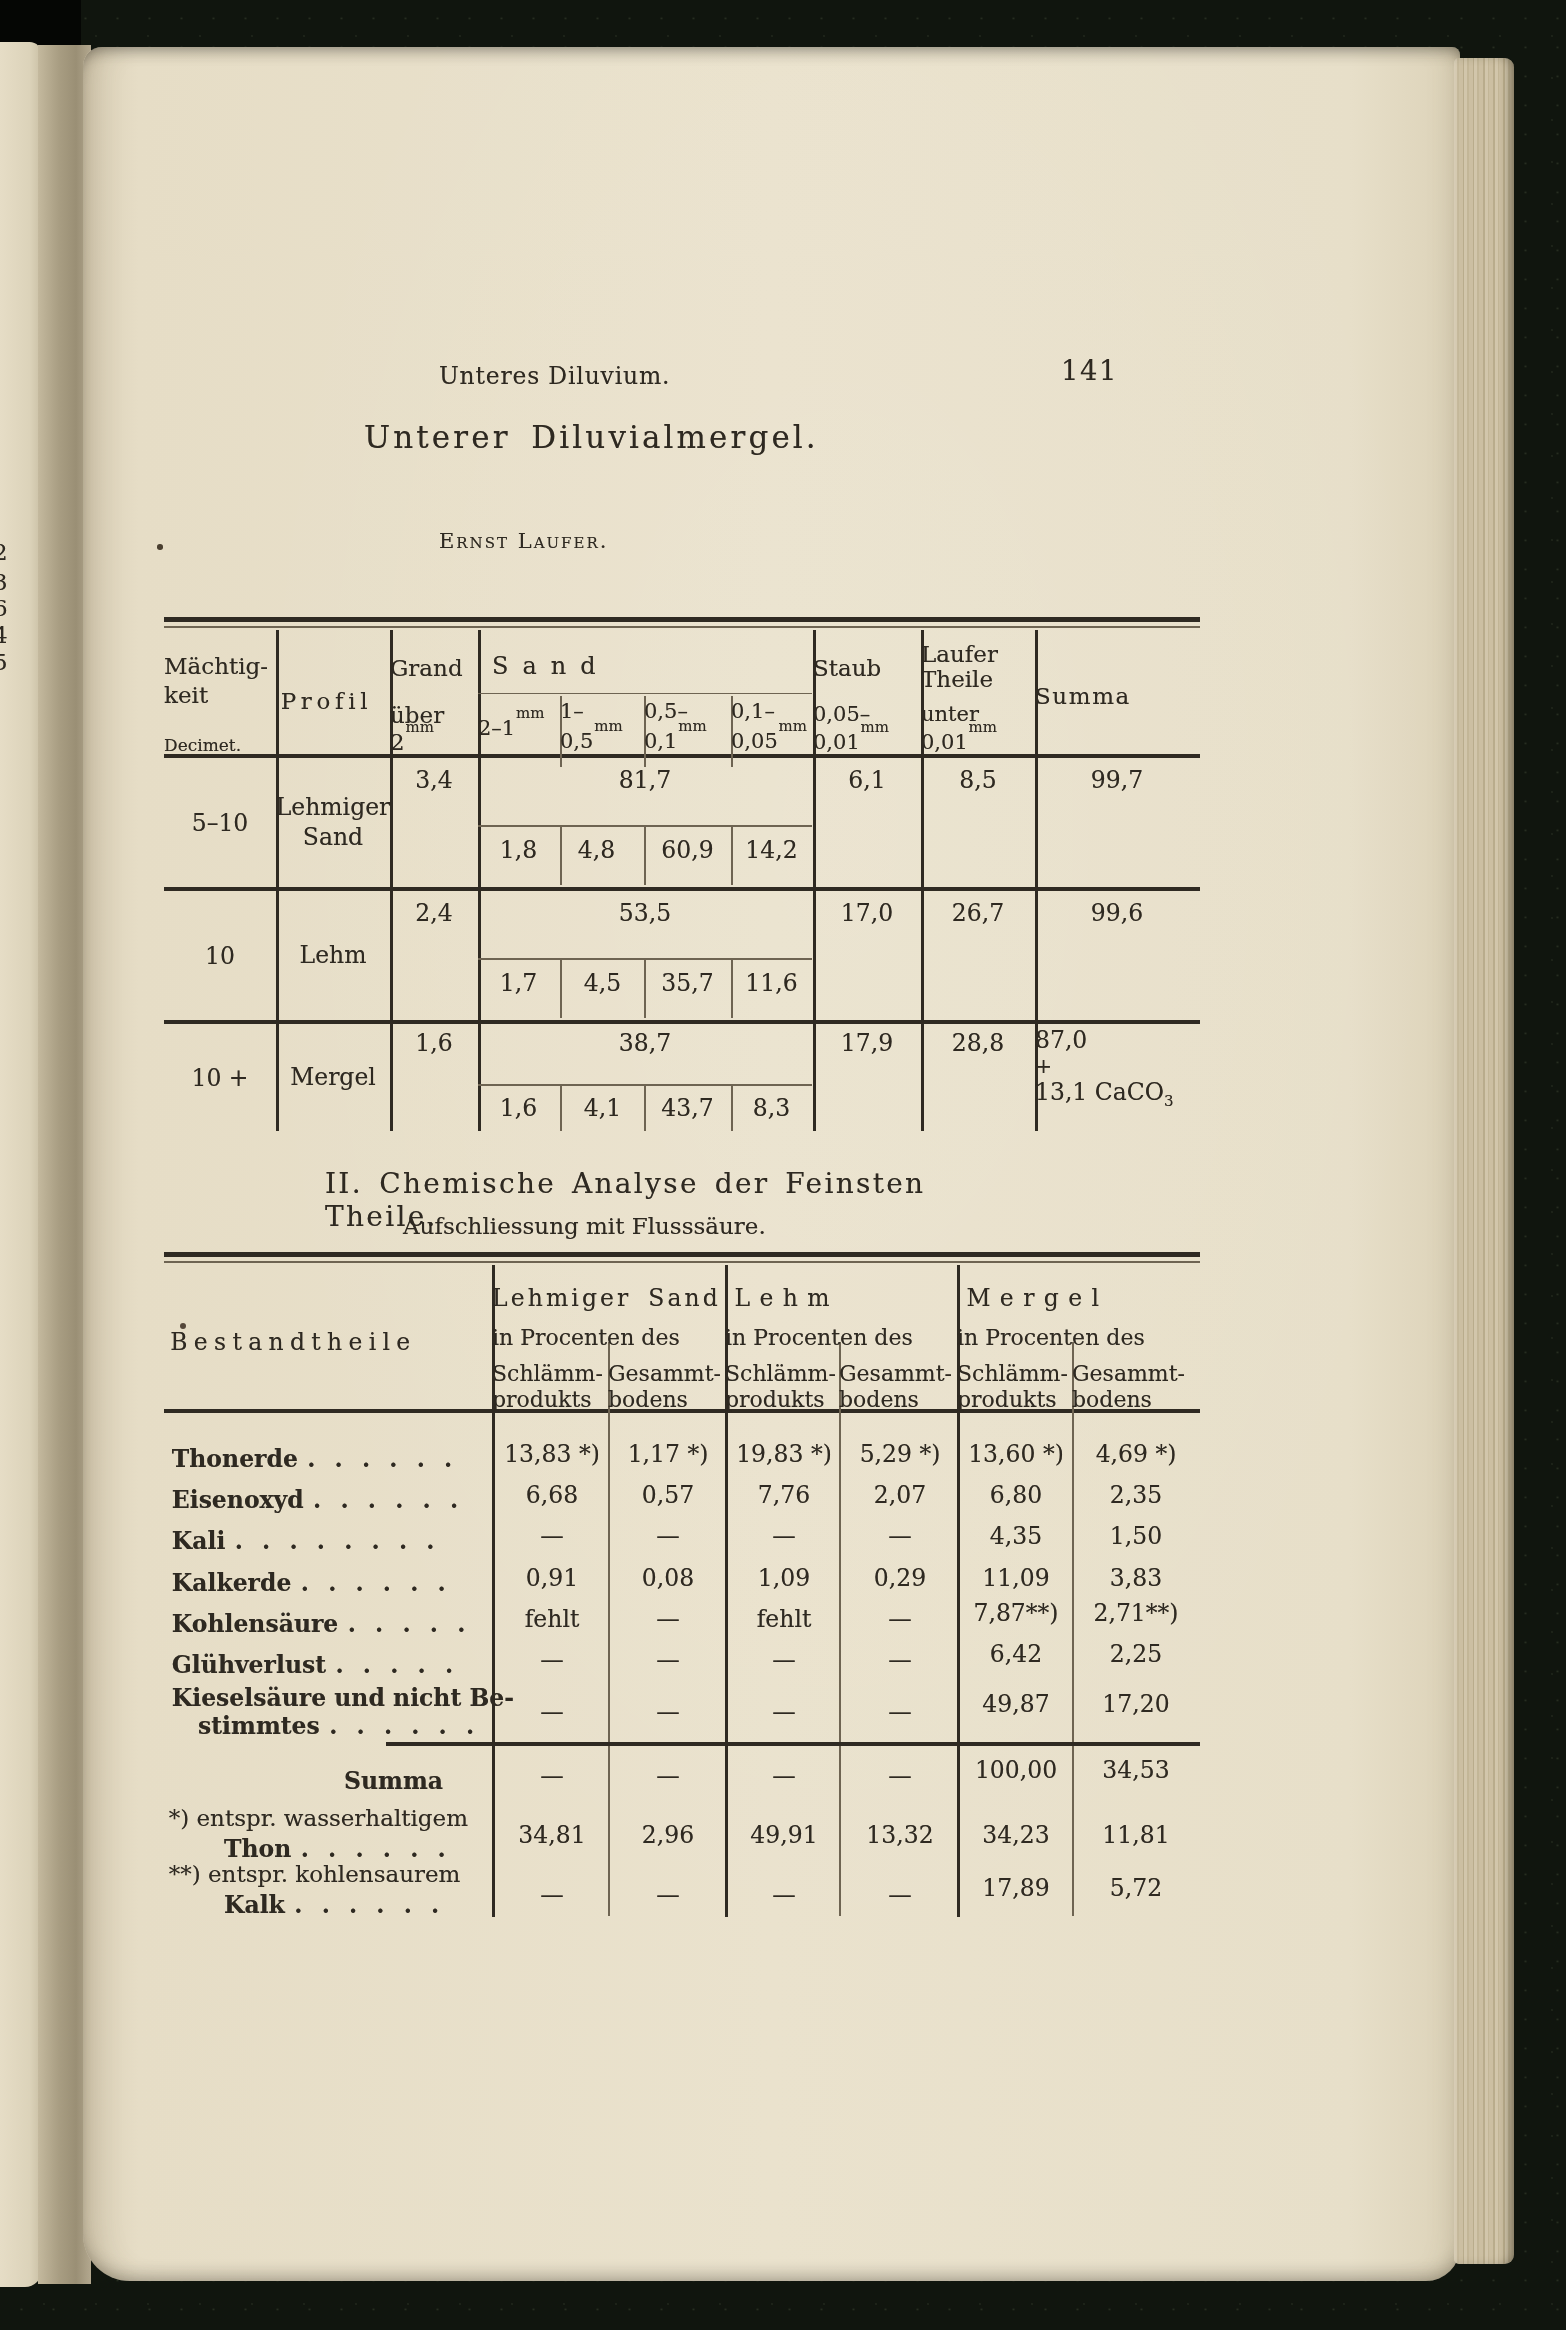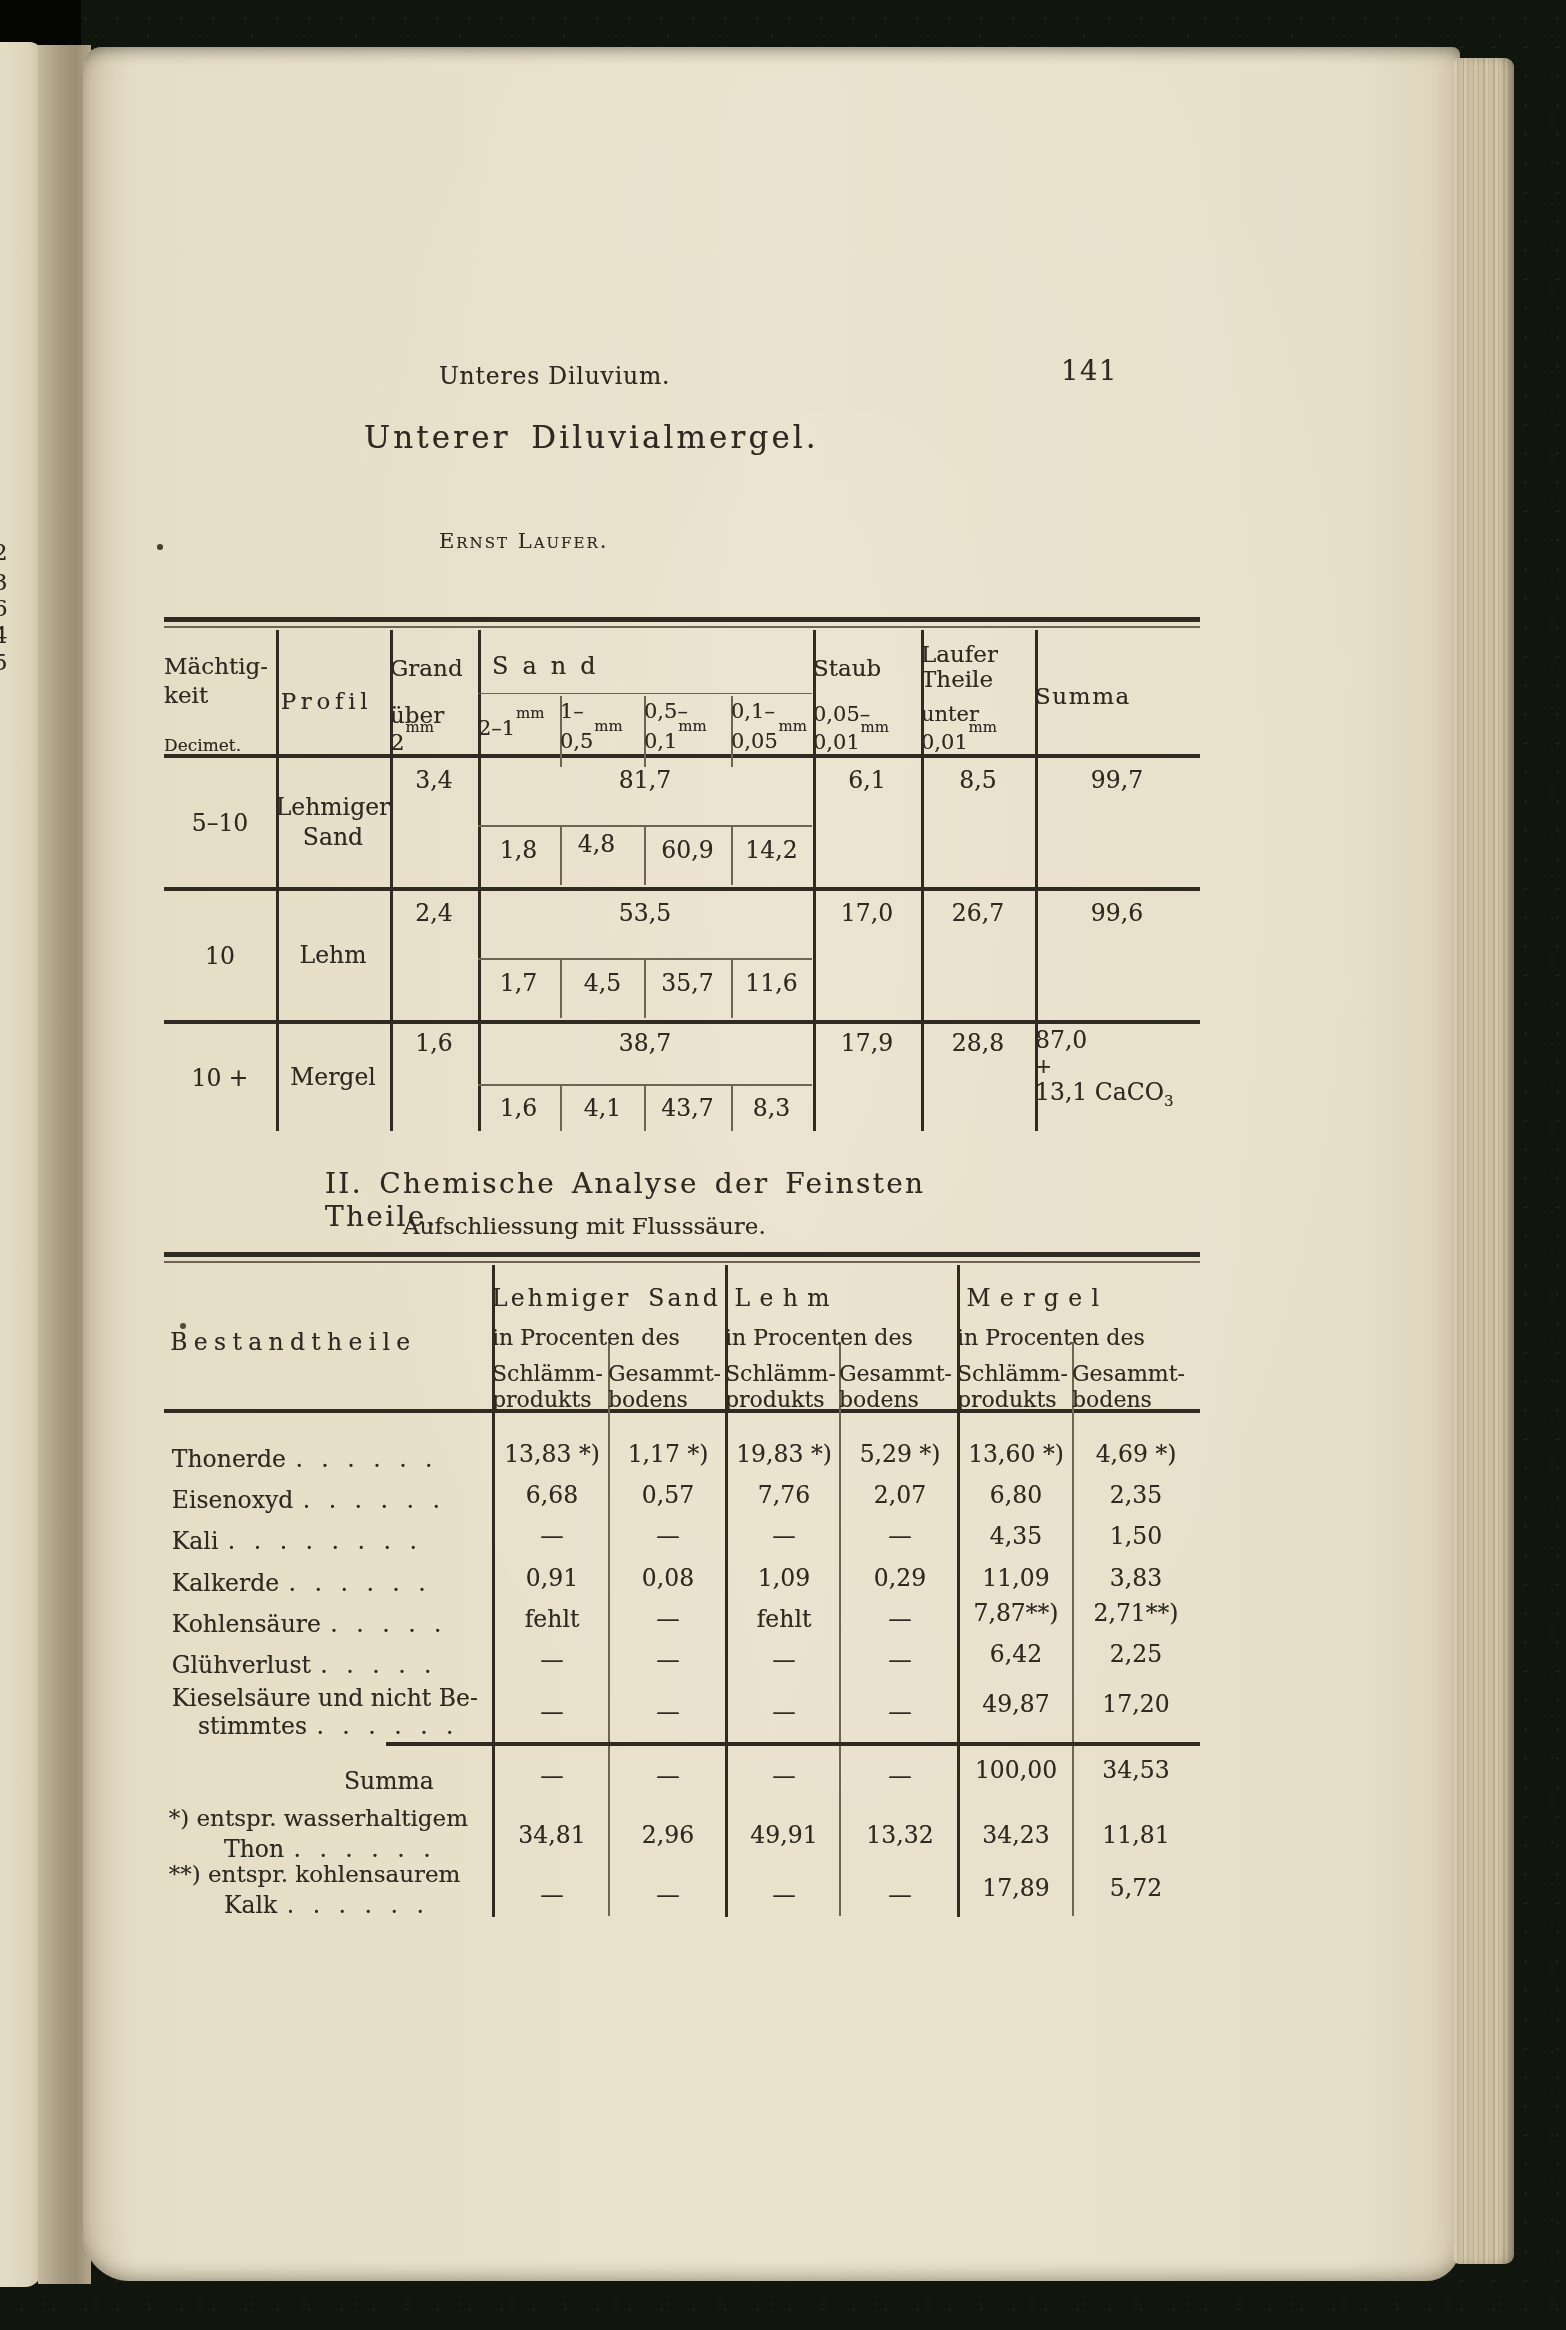--- a/index.html
+++ b/index.html
@@ -7,21 +7,21 @@
     background-color:#10150e;
     background-image:
       radial-gradient(rgba(190,200,150,.14) 0.8px, transparent 1.4px),
       radial-gradient(rgba(140,150,110,.10) 0.8px, transparent 1.6px);
     background-size:32px 29px,52px 42px;
     background-position:5.5px 3.9px,18px 15px;}
   .a{position:absolute;}
   .ser{font-family:"DejaVu Serif","Liberation Serif",serif;color:#2e2921;text-shadow:0 0 0.5px rgba(46,41,33,.45);}
   .c{text-align:left;}
   .num{font-size:23.5px;}
-  .lbl{font-size:23.5px;white-space:nowrap;}
+  .lbl{font-size:23.5px;white-space:nowrap;font-weight:bold;}
   .tv{position:absolute;text-align:center;font-size:23.5px;}
   .t2v{position:absolute;width:110px;text-align:center;font-size:23.5px;}
   sup.u{font-size:15px;position:relative;top:-8.6px;margin-left:0.8px;}
   .dots{word-spacing:11px;margin-left:9.4px;}
   .vline{position:absolute;width:3.1px;background:#2f2a22;}
   .vthin{position:absolute;width:1.6px;background:#6e6452;}
   .hrule{position:absolute;background:#2f2a22;}
   .hthin{position:absolute;background:#6e6452;}
   .cm{left:0;width:112px;height:100%;display:flex;align-items:center;justify-content:center;}
   .cp{left:112px;width:114px;height:100%;display:flex;flex-direction:column;align-items:center;justify-content:center;line-height:1.25;}
@@ -117,21 +117,21 @@
           <span>Lehmiger</span>
           <span>Sand</span>
         </div>
       <div class="tv ser" style="left:226px;width:88px;top:7.8px">3,4</div>
       <div class="tv ser" style="left:314px;width:334px;top:7.8px">81,7</div>
       <div class="hthin" style="left:314px;top:67px;width:334px;height:1.6px"></div>
       <div class="vthin" style="left:396px;top:67px;height:60px"></div>
       <div class="vthin" style="left:480px;top:67px;height:60px"></div>
       <div class="vthin" style="left:567px;top:67px;height:60px"></div>
       <div class="tv ser" style="left:314px;width:81px;top:78px">1,8</div>
-      <div class="tv ser" style="left:396px;width:73px;top:72px">4,8</div>
+      <div class="tv ser" style="left:396px;width:73px;top:78px">4,8</div>
       <div class="tv ser" style="left:480px;width:87px;top:78px">60,9</div>
       <div class="tv ser" style="left:567px;width:81px;top:78px">14,2</div>
       <div class="tv ser" style="left:649px;width:108px;top:7.8px">6,1</div>
       <div class="tv ser" style="left:757px;width:114px;top:7.8px">8,5</div>
       <div class="tv ser" style="left:871px;width:164px;top:7.8px">99,7</div>
     </div>
 
     <div class="a t1row" style="top:274px;height:129px">
       <div class="a ser num cm">10</div>
       <div class="a ser num cp">

